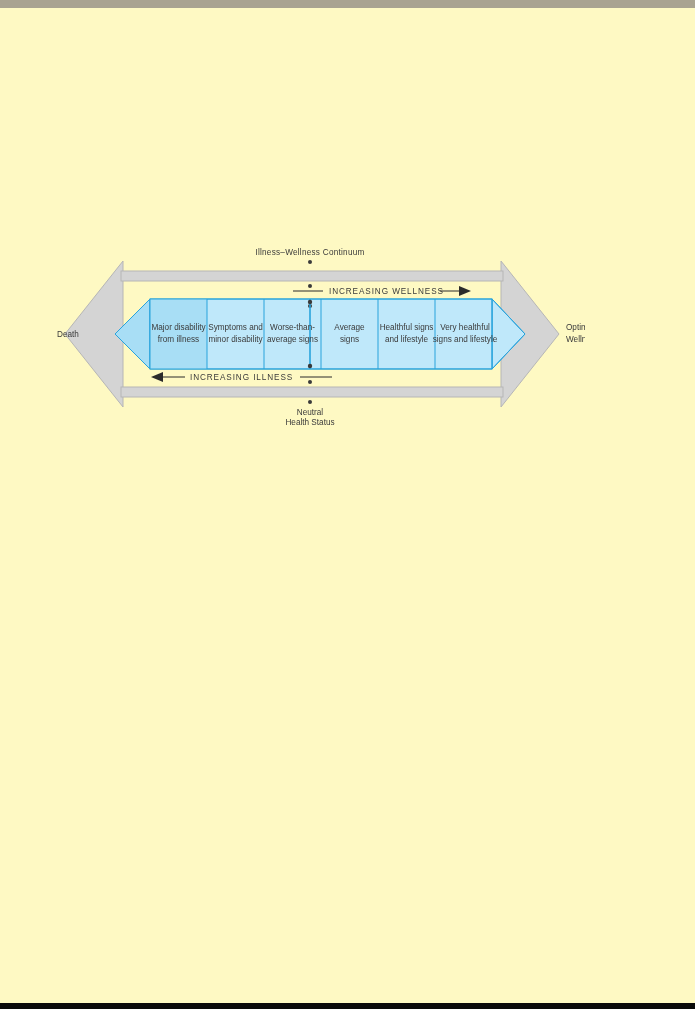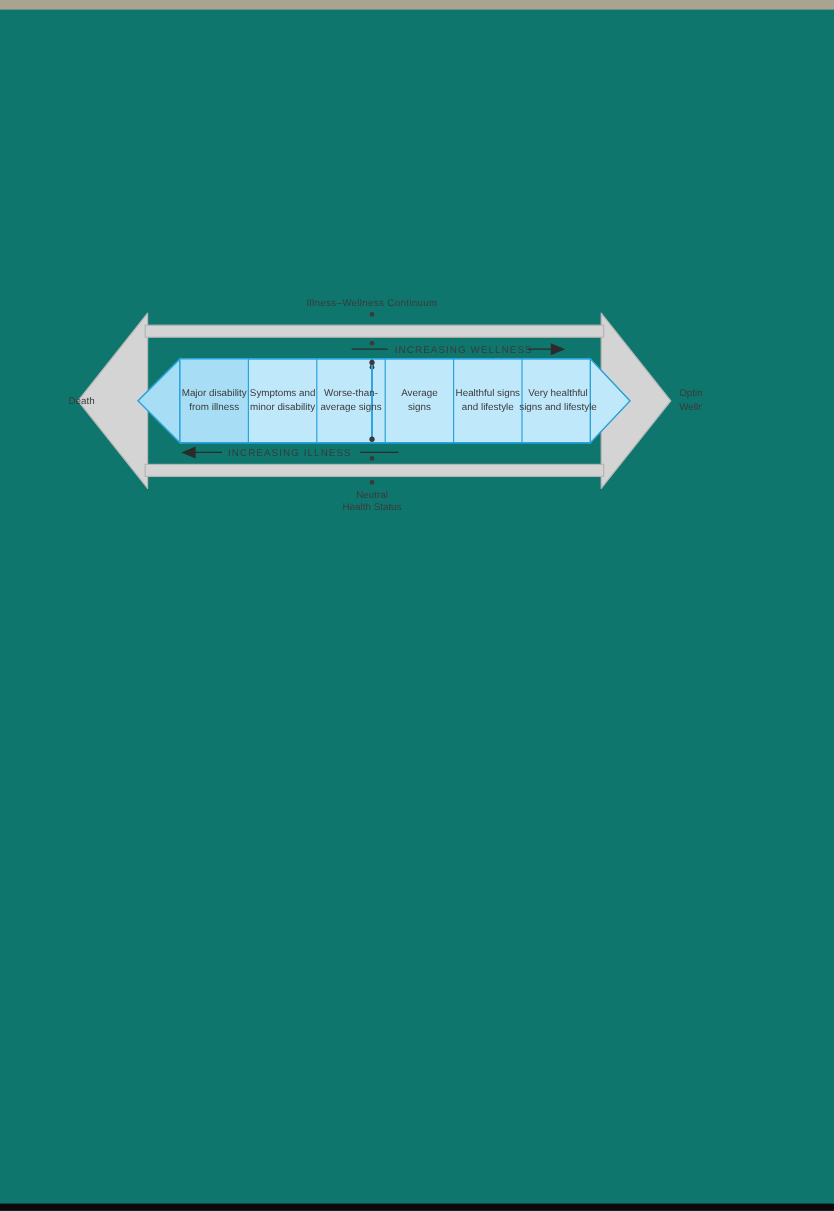--- a/index.html
+++ b/index.html
@@ -10,21 +10,21 @@
   body {
     width: 695px;
     height: 1009px;
     position: relative;
     font-family: "Liberation Sans", sans-serif;
     overflow: hidden;
   }
   #page {
     position: absolute;
     inset: 0;
-    background: #0f766e;
+    background: #fef9c3;
     text-align: right;
   }
   
   #top-rule {
     position: absolute;
     left: 0;
     top: 0;
     width: 695px;
     height: 8px;
     background: #a9a391;

